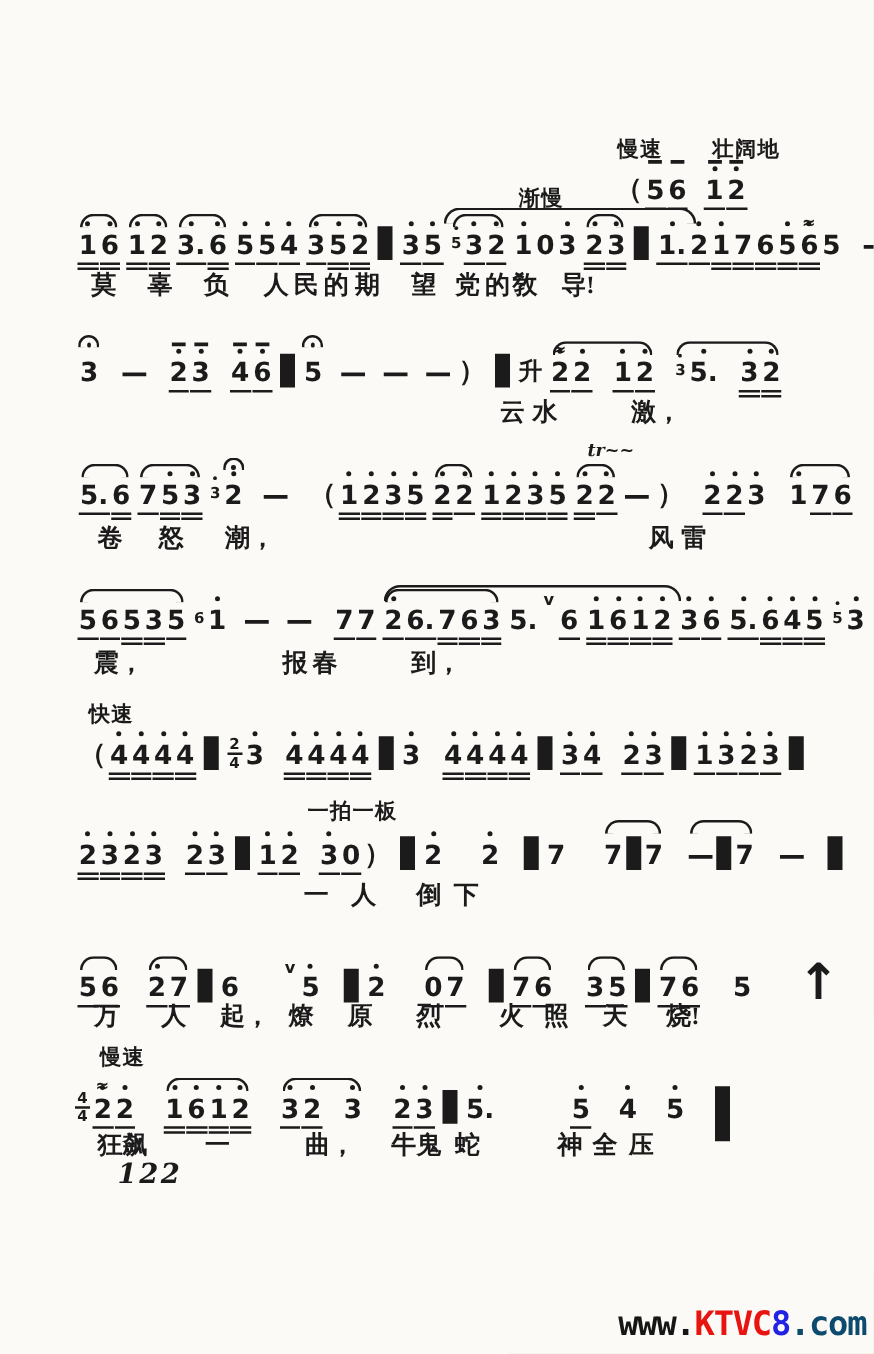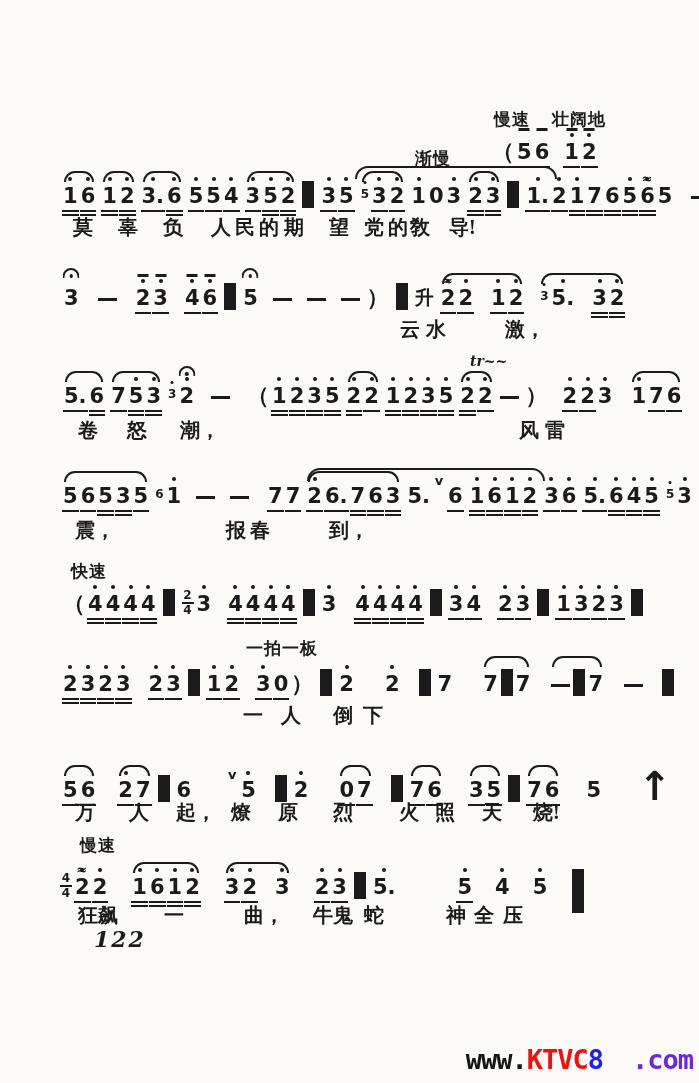--- a/index.html
+++ b/index.html
@@ -40,21 +40,21 @@
   .page-number{position:absolute;left:94px;top:926px;font:italic bold 22px "DejaVu Serif",serif;letter-spacing:2px;}
   .watermark{position:absolute;right:6px;bottom:8px;font:bold 27px "DejaVu Sans Mono",monospace;letter-spacing:-1px;}
 </style>
 </head>
 <body>
 
 <div class="page">
   <div class="score">
       <div class="line" style="top: 140px; left: 492px;">
         <span class="line-label" style="left: 2px; top: -32px;">慢速</span>
-        <span class="line-label" style="left: 60px; top: -32px;">壮阔地</span>
+        <span class="line-label" style="left: 78px; top: -32px;">壮阔地</span>
         <div class="note-row">
           <span class="grp">
             <span class="tk pn">（</span>
             <span class="tk">5<i class="m-ten"></i><i class="ul" style="bottom: -4px;"></i></span>
             <span class="tk">6<i class="m-ten"></i><i class="ul" style="bottom: -4px;"></i></span>
           </span>
           <span class="grp" style="margin-left: 8px;">
             <span class="tk">1<i class="dot"></i><i class="m-ten"></i><i class="ul" style="bottom: -4px;"></i></span>
             <span class="tk">2<i class="dot"></i><i class="m-ten"></i><i class="ul" style="bottom: -4px;"></i></span>
           </span>
@@ -566,14 +566,14 @@
         <span class="lyric" style="left: 104px;">一</span>
         <span class="lyric" style="left: 184px;">曲，</span>
         <span class="lyric" style="left: 253px;">牛鬼</span>
         <span class="lyric" style="left: 304px;">蛇</span>
         <span class="lyric" style="left: 386px;">神</span>
         <span class="lyric" style="left: 414px;">全</span>
         <span class="lyric" style="left: 443px;">压</span>
       </div>
     </div>
   <div class="page-number">122</div>
-  <div class="watermark"><span style="color: rgb(22, 22, 22);">www.</span><span style="color: rgb(232, 20, 16);">KTVC</span><span style="color: rgb(34, 34, 228);">8</span><span style="color: #6d28d9; margin-left: 29px;">.com</span></div>
+  <div class="watermark"><span style="color: rgb(22, 22, 22);">www.</span><span style="color: rgb(232, 20, 16);">KTVC</span><span style="color: rgb(34, 34, 228);">8</span><span style="color: #0c4a6e;">.com</span></div>
 </div>
 
 </body></html>

